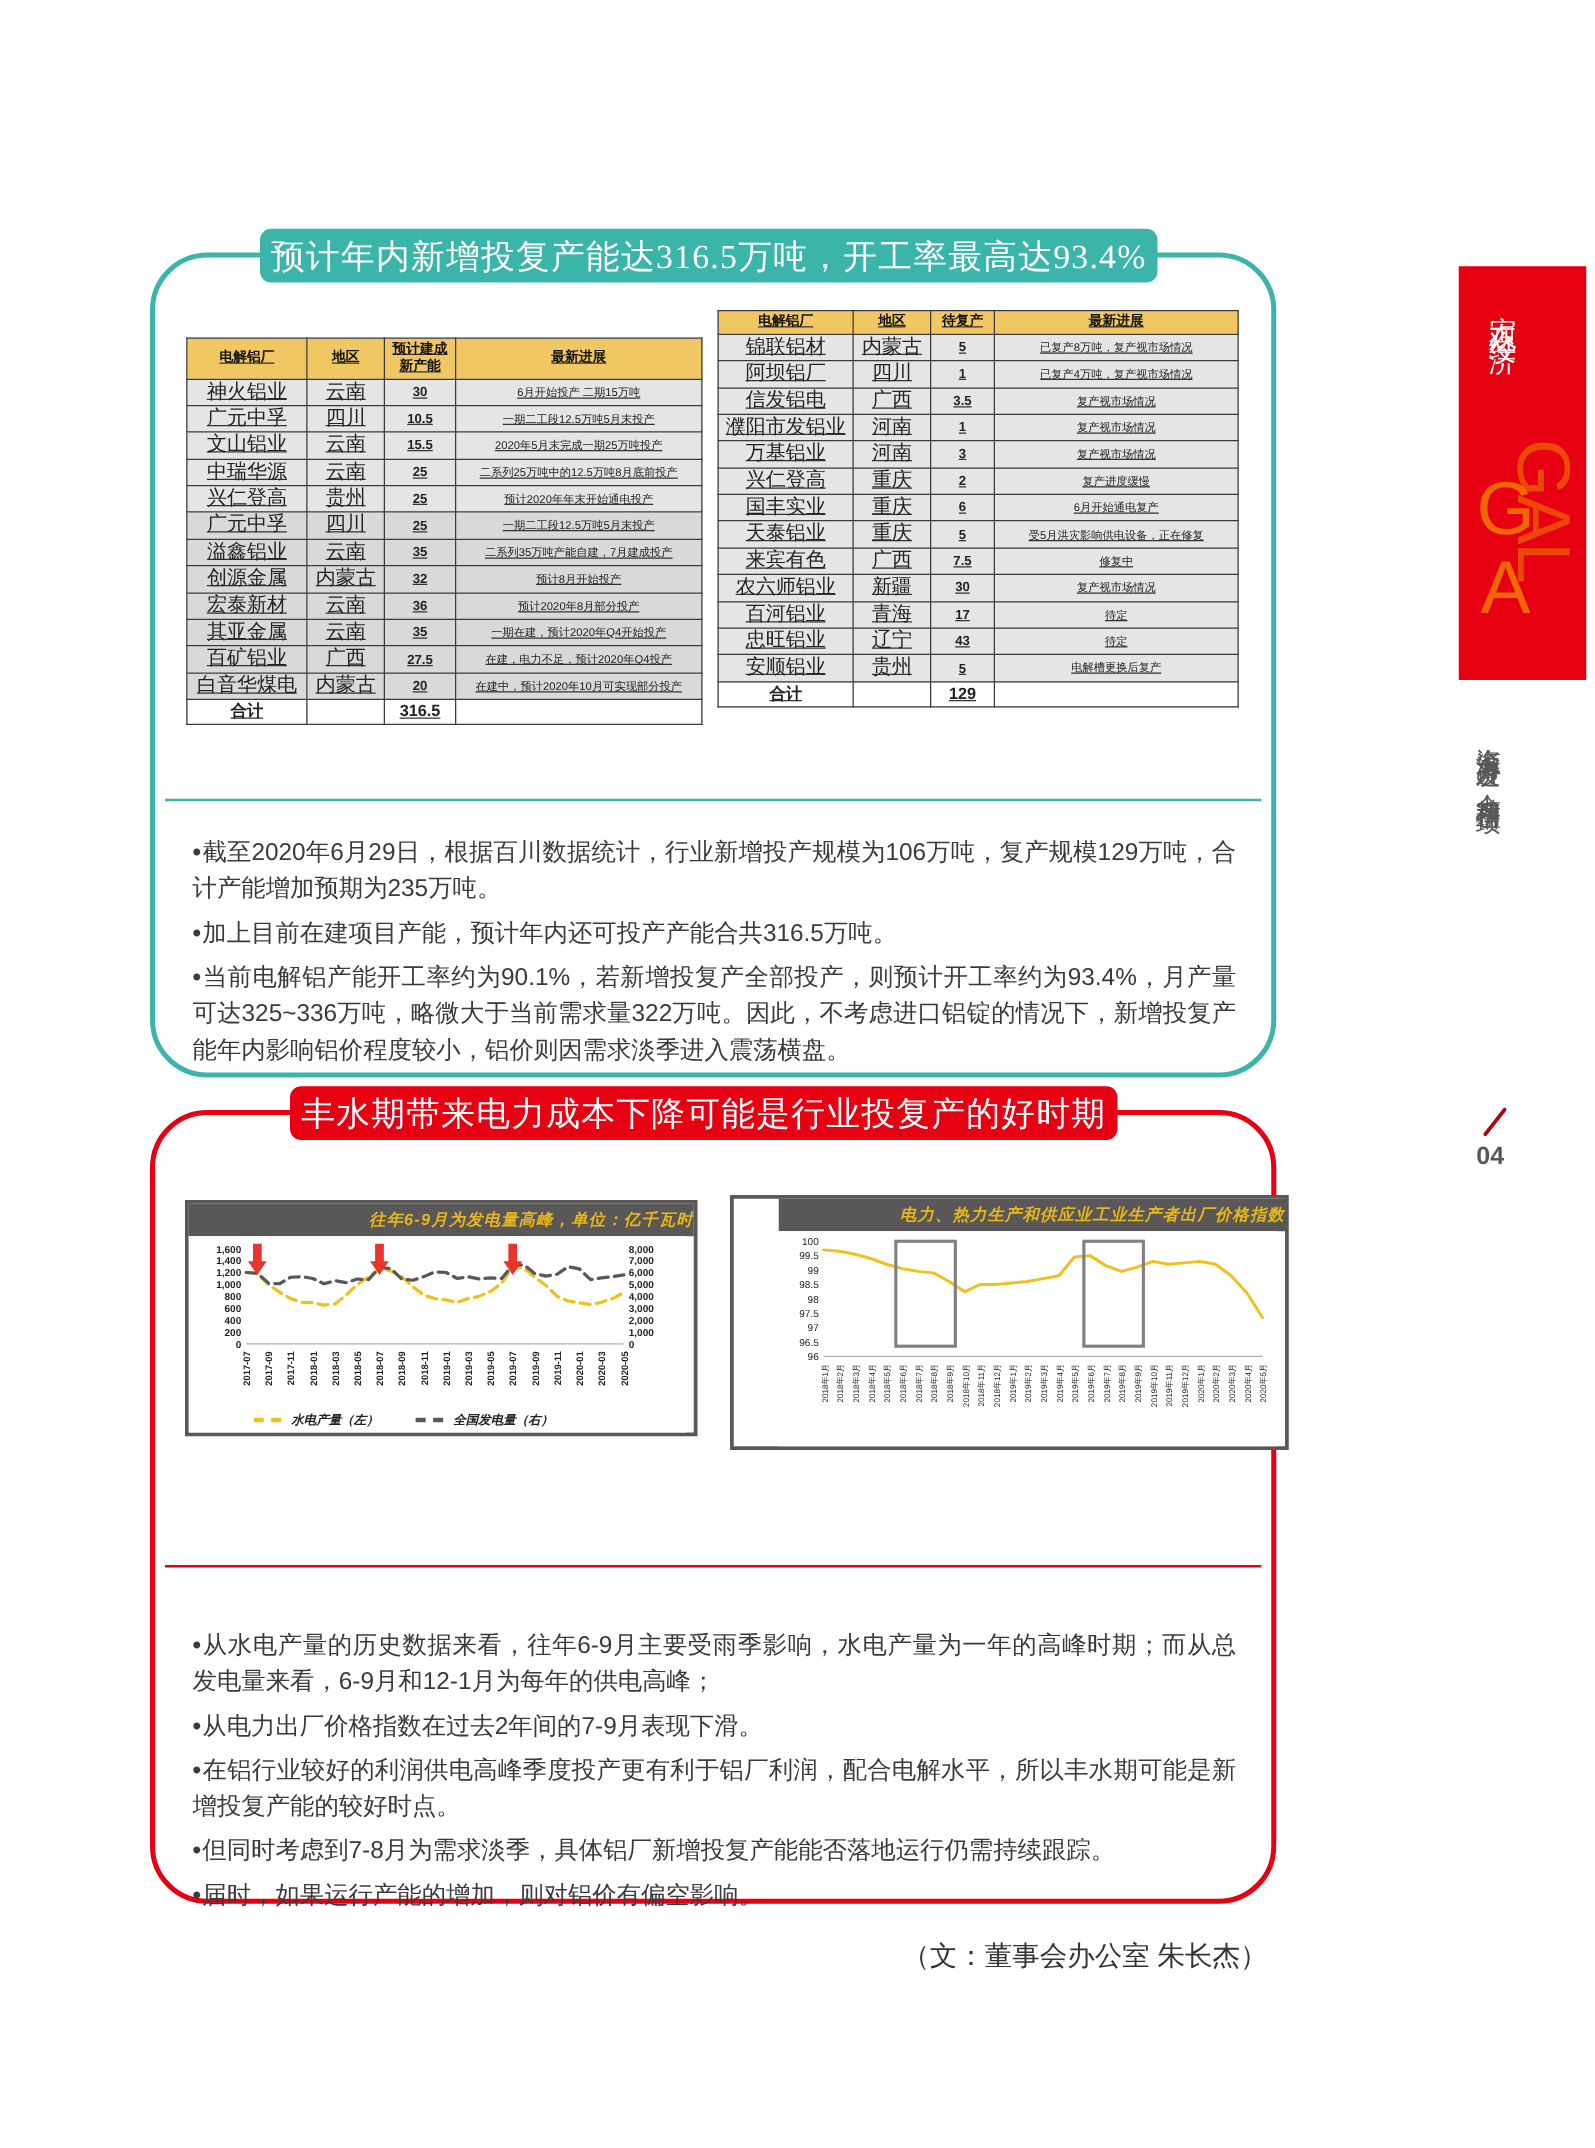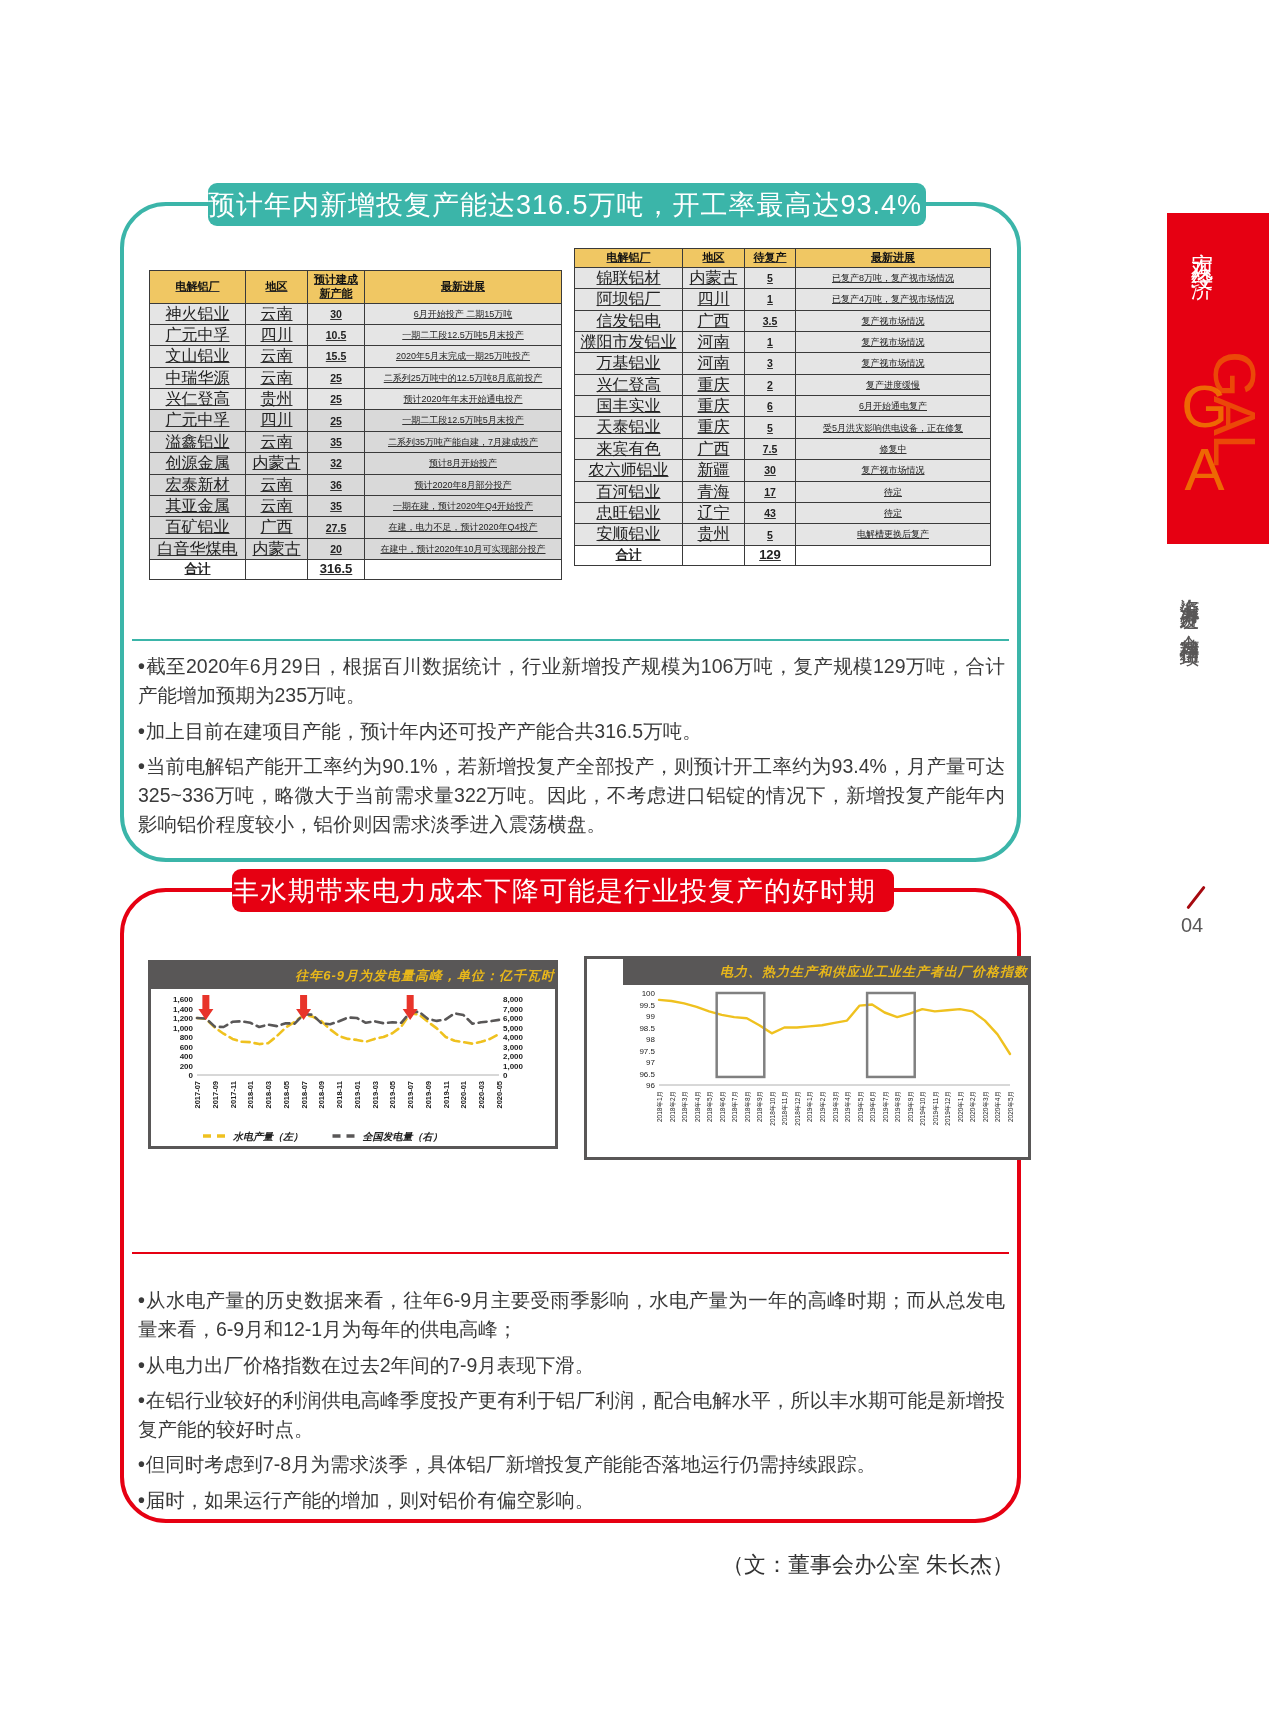--- a/index.html
+++ b/index.html
@@ -4,21 +4,21 @@
 <style>
   html,body{margin:0;padding:0;background:#ffffff;}
   .page{position:relative;width:1276px;height:1718px;background:#fff;overflow:hidden;
         font-family:"Liberation Sans","DejaVu Sans",sans-serif;color:#333;}
 
   
   .section-box{position:absolute;background:#fff;border-radius:46px;}
   #box1{left:120px;top:202px;width:893px;height:652px;border:4px solid #3bb5a9;}
   #box2{left:120px;top:888px;width:893px;height:627px;border:4px solid #e60012;}
   .banner{position:absolute;top:-23px;height:43px;border-radius:9px;display:flex;align-items:center;
-          justify-content:flex-start;color:#fff;font-size:27px;letter-spacing:1px;white-space:nowrap;}
+          justify-content:center;color:#fff;font-size:27px;letter-spacing:1px;white-space:nowrap;font-family:Liberation Serif, serif;}
   #banner1{left:84px;width:718px;background:#3bb5a9;}
   #banner2{left:108px;width:662px;background:#e60012;}
 
   
   .dtable{position:absolute;border-collapse:collapse;table-layout:fixed;background:#e5e5e5;text-decoration:underline;}
   #table-left{left:25px;top:64px;width:412px;}
   #table-right{left:450px;top:42px;width:416px;}
   .dtable th{background:#f0c763;border:1px solid #3a3a3a;font-size:11px;font-weight:bold;
              padding:2px 2px;line-height:1.25;color:#111;}
   .dtable td{border:1px solid #3a3a3a;text-align:center;padding:1px 2px;line-height:1.15;height:17px;
@@ -28,21 +28,21 @@
   .dtable td.prog{font-size:9px;}
   .dtable tr.shaded td{background:#d9d9d9;}
   .dtable tr.total td{font-weight:bold;font-size:13px;background:#fff;}
 
   
   .divider{position:absolute;left:8px;right:8px;height:2px;}
   #div1{top:433px;background:#3bb5a9;}
   #div2{top:360px;background:#e60012;}
 
   
-  .bullets{position:absolute;left:14px;right:12px;list-style:none;margin:0;padding:0;}
+  .bullets{position:absolute;left:14px;right:12px;list-style:none;margin:16px;padding:0;}
   #bullets1{top:446px;}
   #bullets2{top:394px;}
   .bullets li{font-size:19.5px;line-height:1.5;margin-bottom:6px;color:#3a3a3a;text-align:justify;}
   .bullets li::before{content:"\2022";font-weight:bold;margin-right:1px;}
 
   
   .chart{position:absolute;border:3px solid #595757;background:#fff;}
   .chart-header{background:#595757;color:#e8b71a;font-weight:bold;font-style:italic;text-align:right;
                 font-size:13px;height:26px;line-height:26px;letter-spacing:1px;white-space:nowrap;overflow:hidden;}
   .chart svg{display:block;background:#fff;}
@@ -53,21 +53,21 @@
   #cat-box{position:absolute;left:1167px;top:213px;width:102px;height:331px;background:#e60012;overflow:hidden;}
   #cat-label{position:absolute;top:22px;left:24px;writing-mode:vertical-rl;text-orientation:upright;
              color:#fff;font-size:22px;letter-spacing:8px;line-height:1;}
   .wm{position:absolute;color:#f08300;line-height:0.9;font-weight:normal;}
   #wm1{top:160px;left:10px;font-size:60px;opacity:.8;writing-mode:vertical-rl;text-orientation:upright;letter-spacing:-4px;}
   #wm2{top:138px;left:40px;font-size:60px;opacity:.55;writing-mode:vertical-rl;letter-spacing:-2px;}
   #slogan{position:absolute;left:1180px;top:583px;writing-mode:vertical-rl;text-orientation:upright;
           font-size:20px;letter-spacing:2px;color:#595757;line-height:1;}
   #pg-slash{position:absolute;left:1182px;top:896px;width:28px;height:3px;background:#a6090f;
             transform:rotate(-52deg);border-radius:2px;}
-  #pg-num{position:absolute;left:1181px;top:914px;font-size:20px;font-weight:400;color:#595757;}
+  #pg-num{position:absolute;left:1181px;top:914px;font-size:20px;font-weight:700;color:#595757;}
 
   
   #attribution{position:absolute;top:1550px;right:262px;font-size:22px;color:#333;}
 </style>
 </head>
 <body>
 
 <div class="page">
 
   <div class="section-box" id="box1">

